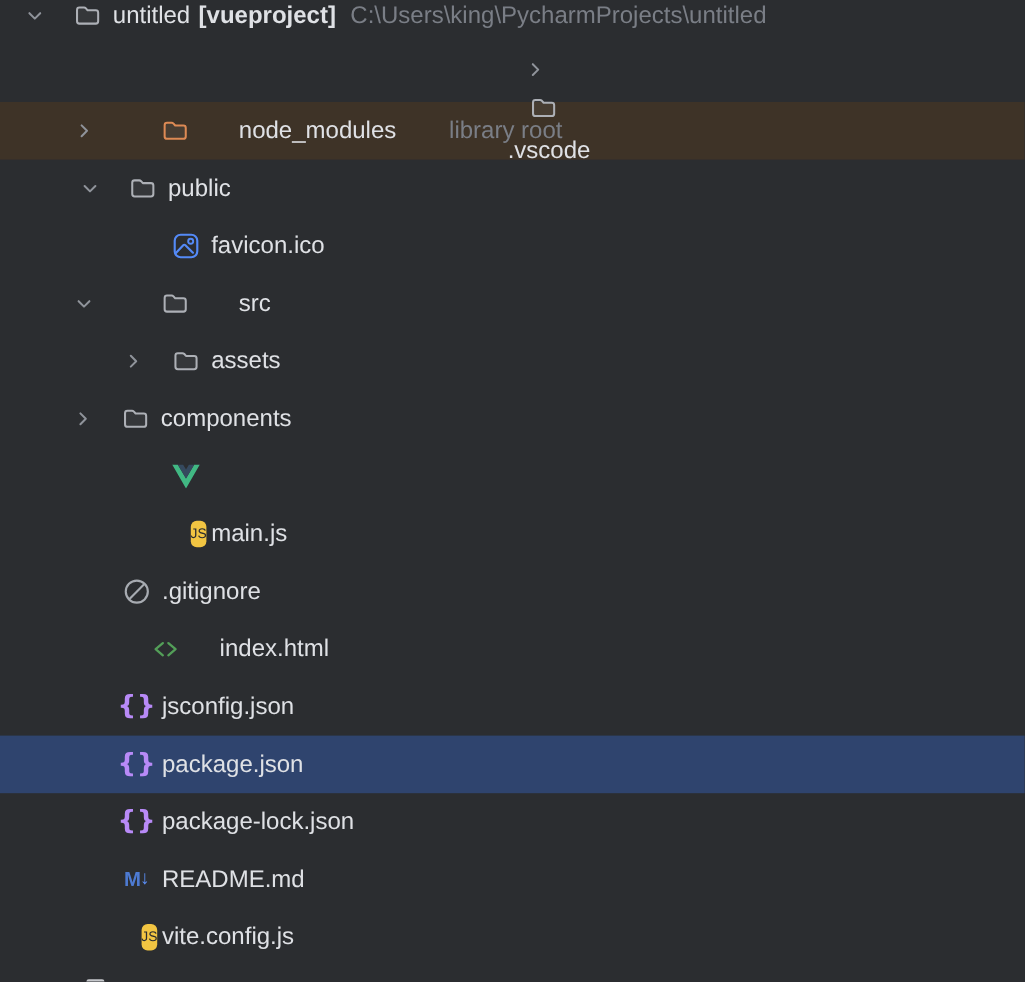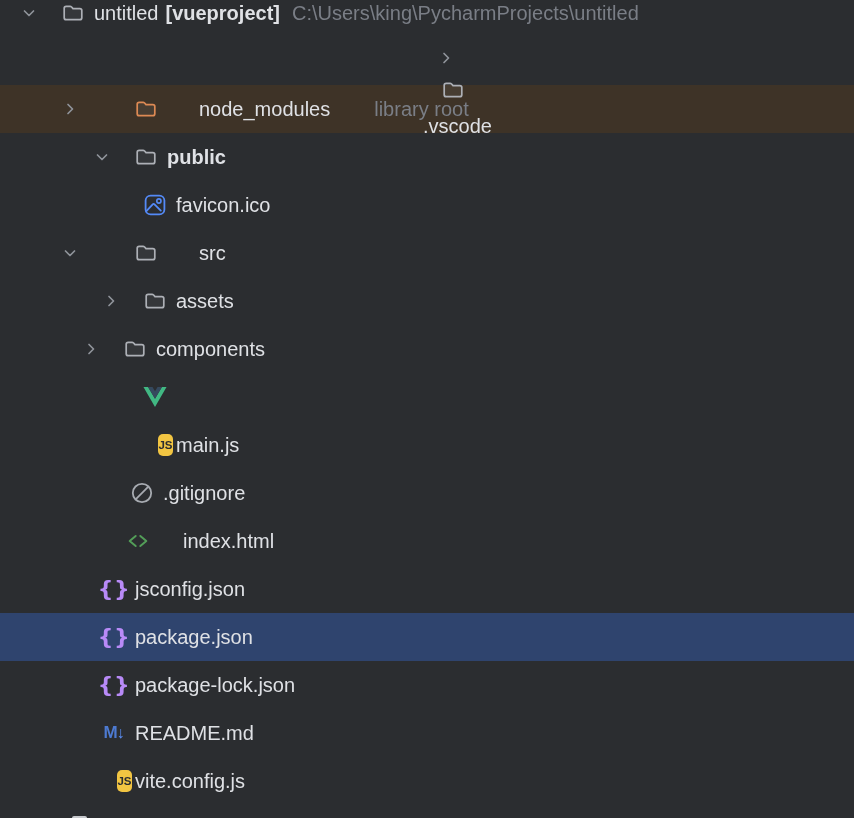--- a/index.html
+++ b/index.html
@@ -18,21 +18,21 @@
   .row.selected{background:var(--selection);}
   .row.excluded{background:var(--excluded-bg);gap:32px;}
   .chev{width:41px;flex:0 0 41px;display:flex;align-items:center;}
   .chev svg{display:block;}
   .icon{width:24px;flex:0 0 24px;display:flex;align-items:center;justify-content:center;margin-right:9px;}
   .label{color:var(--text);}
   .label-bold{font-weight:700;margin-left:7px;}
   .suffix{color:var(--muted);margin-left:12px;}
   .jsbox{
     width:22px;height:22px;border-radius:5px;background:var(--js-bg);
-    color:var(--js-text);font-weight:700;font-size:11.5px;
+    color:var(--js-text);font-weight:400;font-size:11.5px;
     display:flex;align-items:center;justify-content:center;letter-spacing:0;
     font-family:"Liberation Sans",sans-serif;
     margin-left:21px;
   }
   .braces{
     color:var(--json);font-weight:600;font-size:22px;line-height:22px;
     letter-spacing:0.5px;font-family:"DejaVu Sans",sans-serif;
   }
   .mdbox{display:flex;align-items:center;}
   .md-m{color:var(--md-m);font-weight:800;font-size:17px;line-height:22px;}
@@ -84,21 +84,21 @@
         </span>
     <span class="icon">
           <svg width="24" height="24" viewBox="0 0 24 24">
             <path d="M3.2 7.3 C3.2 6.2 4.1 5.3 5.2 5.3 H9 C9.6 5.3 10.2 5.6 10.6 6 L12 7.6 H18.8 C19.9 7.6 20.8 8.5 20.8 9.6 V16.7 C20.8 17.8 19.9 18.7 18.8 18.7 H5.2 C4.1 18.7 3.2 17.8 3.2 16.7 Z" fill="rgba(255,255,255,0.05)" stroke="var(--folder-excluded)" stroke-width="1.7" stroke-linejoin="round"></path>
           </svg>
         </span>
     <span class="label">node_modules</span>
 
     <span class="suffix">library root</span>
   </div>
-      <div class="row" style="padding-left: 93px; font-weight: bold;">
+      <div class="row" style="padding-left: 66px;">
     <span class="chev">
           <svg width="18" height="18" viewBox="0 0 18 18">
             <polyline points="4.5,7 9,11.5 13.5,7" fill="none" stroke="var(--chevron)" stroke-width="1.7" stroke-linecap="round" stroke-linejoin="round"></polyline>
           </svg>
         </span>
     <span class="icon">
           <svg width="24" height="24" viewBox="0 0 24 24">
             <path d="M3.2 7.3 C3.2 6.2 4.1 5.3 5.2 5.3 H9 C9.6 5.3 10.2 5.6 10.6 6 L12 7.6 H18.8 C19.9 7.6 20.8 8.5 20.8 9.6 V16.7 C20.8 17.8 19.9 18.7 18.8 18.7 H5.2 C4.1 18.7 3.2 17.8 3.2 16.7 Z" fill="rgba(255,255,255,0.05)" stroke="var(--folder)" stroke-width="1.7" stroke-linejoin="round"></path>
           </svg>
         </span>
@@ -138,21 +138,21 @@
           </svg>
         </span>
     <span class="icon">
           <svg width="24" height="24" viewBox="0 0 24 24">
             <path d="M3.2 7.3 C3.2 6.2 4.1 5.3 5.2 5.3 H9 C9.6 5.3 10.2 5.6 10.6 6 L12 7.6 H18.8 C19.9 7.6 20.8 8.5 20.8 9.6 V16.7 C20.8 17.8 19.9 18.7 18.8 18.7 H5.2 C4.1 18.7 3.2 17.8 3.2 16.7 Z" fill="rgba(255,255,255,0.05)" stroke="var(--folder)" stroke-width="1.7" stroke-linejoin="round"></path>
           </svg>
         </span>
     <span class="label">assets</span>
 
   </div>
-      <div class="row" style="padding-left: 82px;">
+      <div class="row" style="padding-left: 60px;">
     <span class="chev">
           <svg width="18" height="18" viewBox="0 0 18 18">
             <polyline points="7,4.5 11.5,9 7,13.5" fill="none" stroke="var(--chevron)" stroke-width="1.7" stroke-linecap="round" stroke-linejoin="round"></polyline>
           </svg>
         </span>
     <span class="icon">
           <svg width="24" height="24" viewBox="0 0 24 24">
             <path d="M3.2 7.3 C3.2 6.2 4.1 5.3 5.2 5.3 H9 C9.6 5.3 10.2 5.6 10.6 6 L12 7.6 H18.8 C19.9 7.6 20.8 8.5 20.8 9.6 V16.7 C20.8 17.8 19.9 18.7 18.8 18.7 H5.2 C4.1 18.7 3.2 17.8 3.2 16.7 Z" fill="rgba(255,255,255,0.05)" stroke="var(--folder)" stroke-width="1.7" stroke-linejoin="round"></path>
           </svg>
         </span>
@@ -170,21 +170,21 @@
 
   </div>
       <div class="row" style="padding-left: 102px;">
     <span class="chev"></span>
     <span class="icon">
           <span class="jsbox">JS</span>
         </span>
     <span class="label">main.js</span>
 
   </div>
-      <div class="row" style="padding-left: 89px;">
+      <div class="row" style="padding-left: 61px;">
     <span class="chev"></span>
     <span class="icon">
           <svg width="22" height="22" viewBox="0 0 22 22">
             <circle cx="11" cy="11" r="9.2" fill="none" stroke="var(--ignore)" stroke-width="1.8"></circle>
             <line x1="4.9" y1="17.1" x2="17.1" y2="4.9" stroke="var(--ignore)" stroke-width="1.8"></line>
           </svg>
         </span>
     <span class="label">.gitignore</span>
 
   </div>

